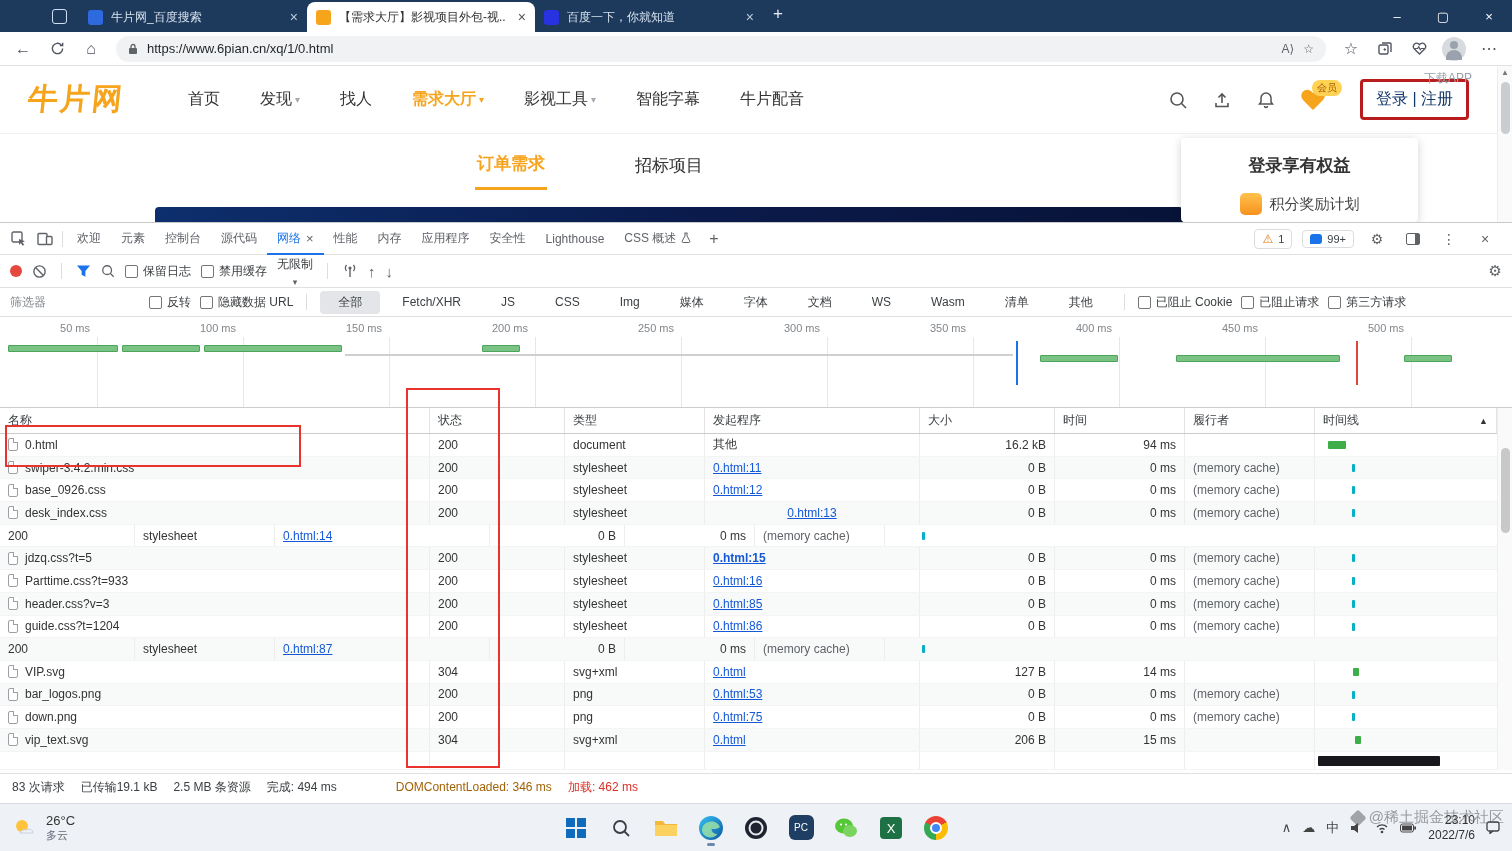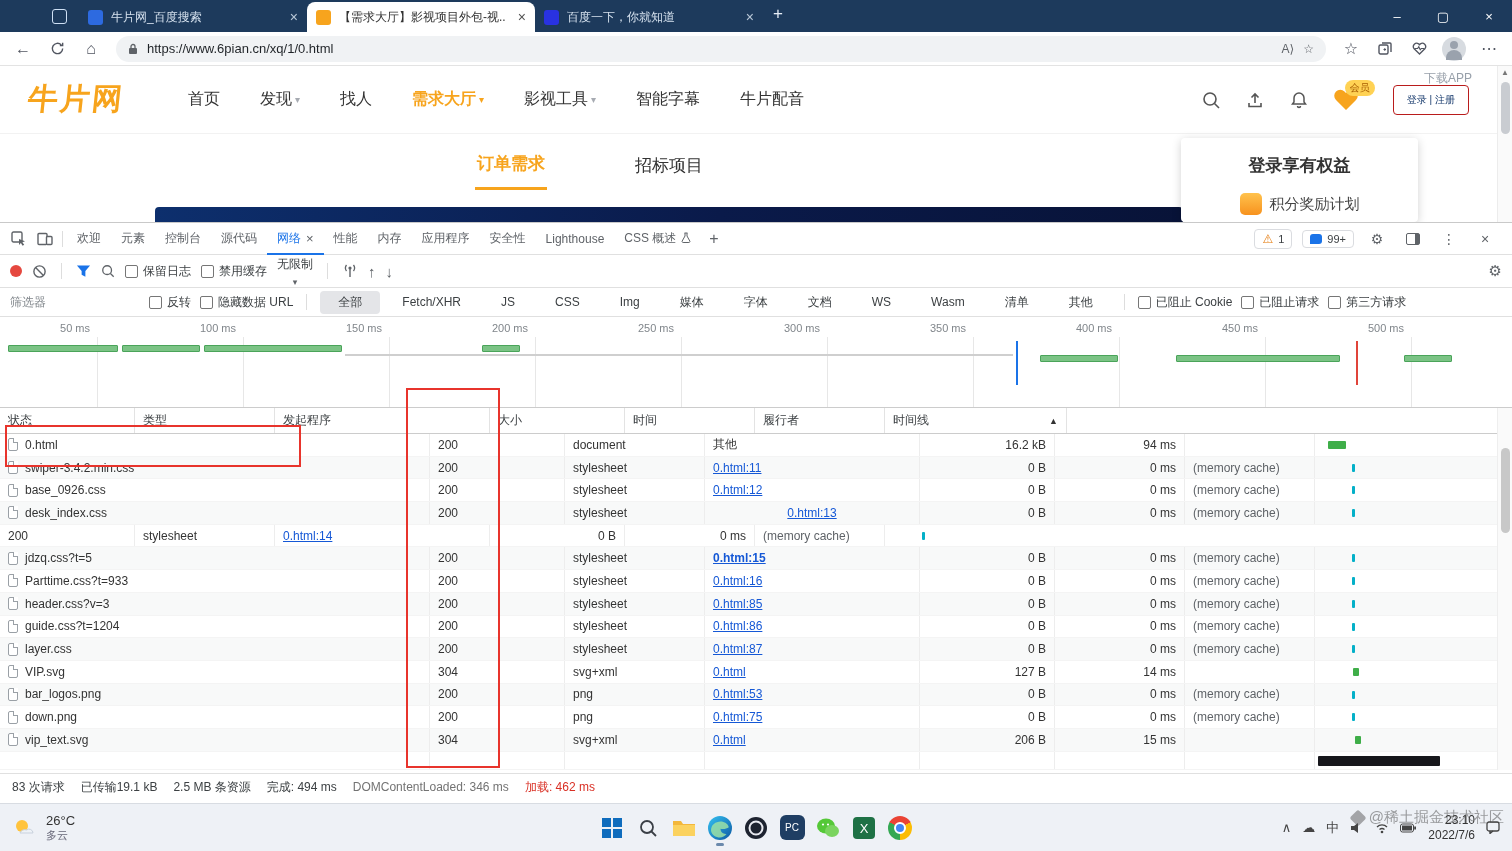--- a/index.html
+++ b/index.html
@@ -35,21 +35,21 @@
   .logo { font-size: 30px; font-weight: bold; color: #f7a41d; transform: skewX(-6deg); letter-spacing: 2px; margin-right: 64px; flex: none; }
   #site-nav { display: flex; gap: 40px; font-size: 16px; color: #333; align-items: center; }
   .nav-item { display: flex; align-items: center; gap: 3px; white-space: nowrap; }
   .nav-item.active { color: #f7a41d; font-weight: bold; }
   .caret { font-size: 10px; color: #a7abb2; }
   .nav-item.active .caret { color: #f7a41d; }
   .header-actions { margin-left: auto; display: flex; align-items: center; gap: 24px; }
   .hicon { display: flex; align-items: center; }
   .vip { position: relative; display: flex; align-items: center; margin-right: 10px; }
   .vtag { position: absolute; top: -8px; right: -16px; background: #ffd254; color: #a85c00; font-size: 10px; padding: 1px 5px; border-radius: 8px; font-style: normal; white-space: nowrap; }
-  .login-btn { border: 1px solid #b91c1c; border-radius: 4px; padding: 7px 13px; font-size: 10px; color: #15386b; white-space: nowrap; }
+  .login-btn { border: 3px solid #b91c1c; border-radius: 4px; padding: 7px 13px; font-size: 16px; color: #15386b; white-space: nowrap; }
   .dl-app { position: absolute; top: 4px; right: 40px; font-size: 12px; color: #98a0aa; }
   #subtabs { position: absolute; top: 68px; left: 0; width: 1180px; height: 58px; display: flex; justify-content: center; gap: 86px; align-items: center; font-size: 17px; color: #333; }
   .subtab { padding: 16px 2px 12px; }
   .subtab.active { color: #f7a41d; border-bottom: 3px solid #f7a41d; font-weight: bold; }
   .banner { position: absolute; top: 141px; left: 155px; width: 1028px; height: 15px; background: linear-gradient(90deg, #0d2f6d, #0a1a4a 55%, #081338); border-radius: 4px 4px 0 0; }
   .login-card { position: absolute; top: 72px; right: 94px; width: 237px; height: 84px; background: #fff; box-shadow: 0 2px 10px rgba(0,0,0,.18); border-radius: 4px; z-index: 5; padding-top: 16px; text-align: center; overflow: hidden; }
   .card-title { font-size: 17px; font-weight: bold; color: #333; }
   .card-row { margin-top: 16px; display: flex; align-items: center; justify-content: center; gap: 8px; font-size: 15px; color: #444; }
   .card-ico { width: 22px; height: 22px; border-radius: 5px; background: linear-gradient(#ffc24d, #f7921e); flex: none; }
   .page-scroll { position: absolute; right: 0; top: 0; width: 15px; height: 156px; background: #fafafa; border-left: 1px solid #ececec; }
@@ -118,29 +118,29 @@
   .wfbar { position: absolute; top: 7px; height: 8px; border-radius: 1px; }
 
   .dt-scroll { position: absolute; right: 0; top: 185px; width: 15px; height: 362px; background: #fafafa; border-left: 1px solid #eee; }
   .dts-thumb { position: absolute; top: 40px; left: 3px; width: 9px; height: 85px; background: #c8c8c8; border-radius: 5px; }
 
   .ann { position: absolute; border: 2px solid #e8342c; z-index: 9; pointer-events: none; }
   .ann-name { left: 5px; top: 202px; width: 296px; height: 42px; }
   .ann-status { left: 406px; top: 165px; width: 94px; height: 380px; }
 
   .dt-status { position: absolute; left: 0; right: 0; bottom: 0; height: 27px; border-top: 1px solid #e0e0e0; display: flex; align-items: center; gap: 16px; padding: 0 12px; font-size: 12px; color: #3c4043; background: #fff; }
-  .dt-status .blue { color: #737373; }
+  .dt-status .blue { color: #a16207; margin-left: 43px; }
   .dt-status .red { color: #d93025; }
 
   
   #taskbar { position: absolute; top: 803px; left: 0; width: 1512px; height: 48px; background: #eef1f6; border-top: 1px solid #d8dce2; display: flex; align-items: center; }
   .tb-weather { display: flex; align-items: center; gap: 8px; padding-left: 12px; width: 220px; flex: none; }
   .w-temp { font-size: 13px; color: #333; }
   .w-cond { font-size: 11px; color: #667; }
-  .tb-center { position: absolute; left: 50%; transform: translateX(-50%); display: flex; gap: 2px; align-items: center; height: 40px; }
+  .tb-center { position: absolute; left: 50%; transform: translateX(-50%); display: flex; gap: 11px; align-items: center; height: 40px; }
   .app { width: 34px; height: 40px; display: flex; align-items: center; justify-content: center; position: relative; }
   .app.running::after { content: ""; position: absolute; bottom: 2px; left: 13px; width: 8px; height: 3px; border-radius: 2px; background: #6b89ac; }
   .pcapp { width: 25px; height: 25px; border-radius: 6px; background: #1f3e63; color: #fff; font-size: 10px; display: flex; align-items: center; justify-content: center; }
   .chrome-ico { width: 24px; height: 24px; border-radius: 50%; background: conic-gradient(from -60deg, #ea4335 0 120deg, #fbbc05 0 240deg, #34a853 0 360deg); position: relative; }
   .chrome-ico::after { content: ""; position: absolute; inset: 6px; background: #4285f4; border: 2px solid #fff; border-radius: 50%; }
   .tb-tray { margin-left: auto; display: flex; align-items: center; gap: 11px; padding-right: 12px; font-size: 13px; color: #444; }
   .tray-ico { display: flex; align-items: center; justify-content: center; }
   .clock { text-align: right; font-size: 12px; color: #333; line-height: 1.25; }
 
   #watermark { position: absolute; right: 8px; top: 808px; font-size: 15px; color: rgba(70,70,70,.5); z-index: 20; display: flex; align-items: center; gap: 5px; pointer-events: none; }
@@ -475,20 +475,23 @@
       <div class="ovseg" style="left: 204px; width: 138px; top: 28px;"></div>
       <div class="ovseg" style="left: 482px; width: 38px; top: 28px;"></div>
       <div class="ovseg" style="left: 1040px; width: 78px; top: 38px;"></div>
       <div class="ovseg" style="left: 1176px; width: 164px; top: 38px;"></div>
       <div class="ovseg" style="left: 1404px; width: 48px; top: 38px;"></div>
       <div class="ovline" style="left: 345px; width: 668px;"></div>
       <div class="marker blue" style="left: 1016px;"></div>
       <div class="marker red" style="left: 1356px;"></div>
     </div>
   <div id="thead" class="dt-thead">
+      <div class="th" style="width: 430px;">
+        <span>名称</span>
+      </div>
       <div class="th" style="width: 135px;">
         <span>状态</span>
       </div>
       <div class="th" style="width: 140px;">
         <span>类型</span>
       </div>
       <div class="th" style="width: 215px;">
         <span>发起程序</span>
       </div>
       <div class="th" style="width: 135px;">
@@ -737,24 +740,20 @@
           <span>0 ms</span>
         </div>
         <div class="td" style="width: 130px;">
           <span class="mem">(memory cache)</span>
         </div>
         <div class="td wf" style="width: 182px;">
           <span class="wfbar" style="left: 37px; width: 3px; background: rgb(4, 176, 200);"></span>
         </div>
       </div>
       <div class="trow alt">
-        <div class="td" style="width: 430px;">
-          <span class="ficon"></span>
-          <span>layer.css</span>
-        </div>
         <div class="td" style="width: 135px;">
           <span>200</span>
         </div>
         <div class="td" style="width: 140px;">
           <span>stylesheet</span>
         </div>
         <div class="td" style="width: 215px;">
           <a class="ilink" href="#">0.html:87</a>
         </div>
         <div class="td right" style="width: 135px;">

